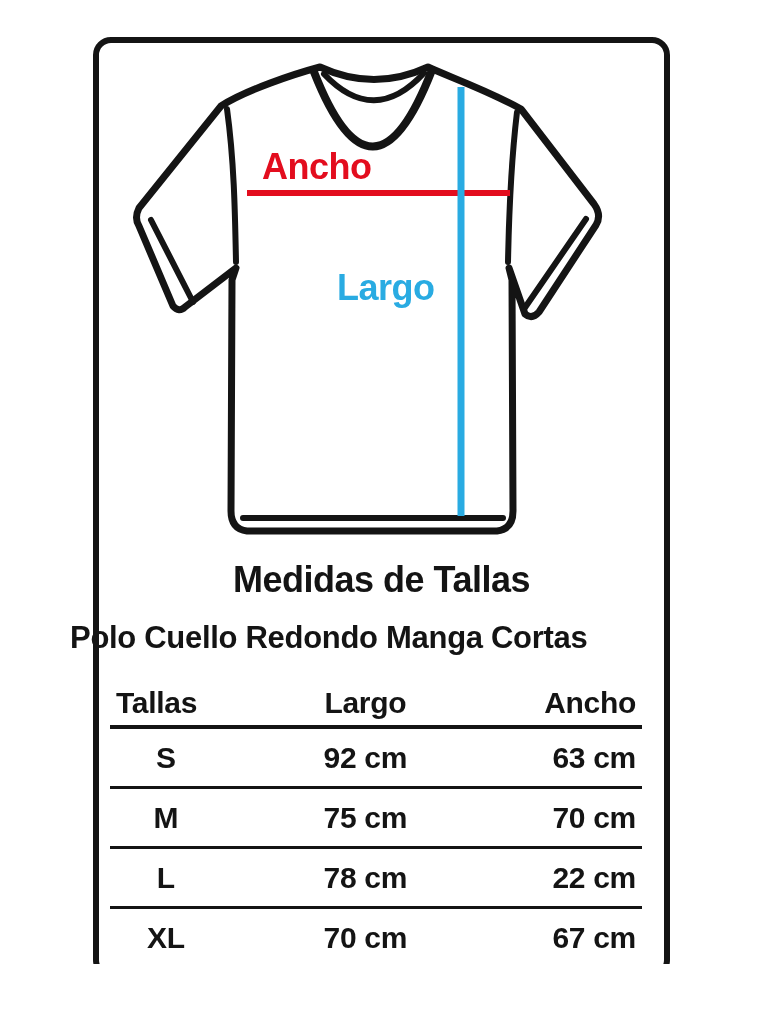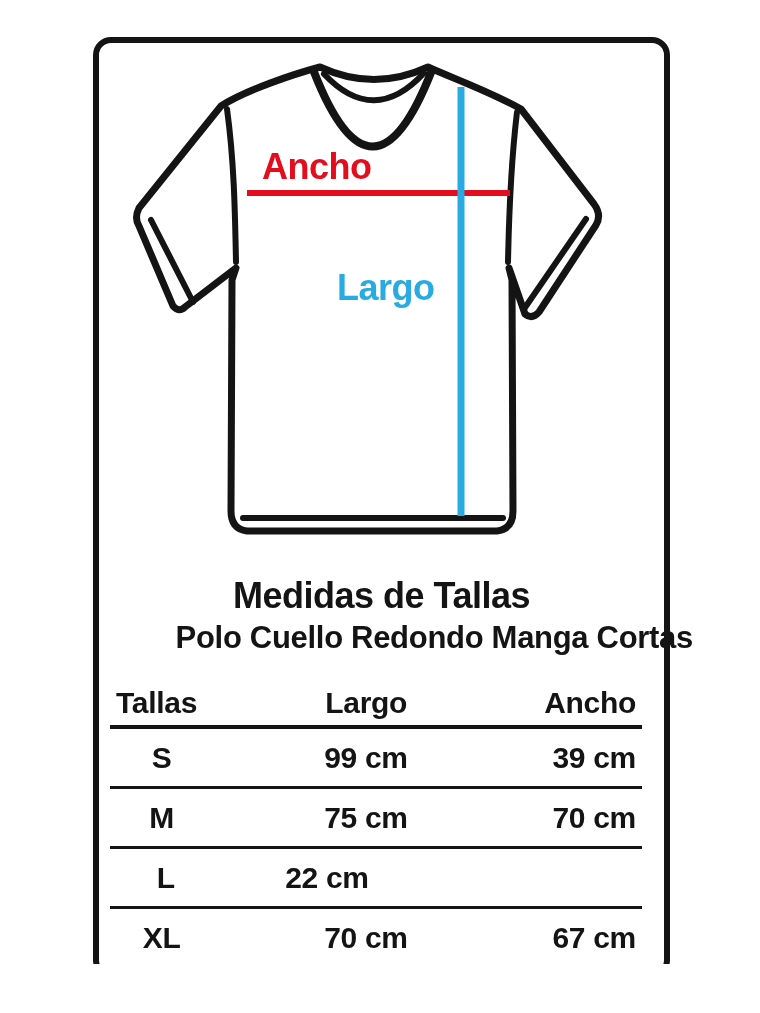--- a/index.html
+++ b/index.html
@@ -12,32 +12,32 @@
     border:6px solid #141414;border-radius:18px;box-sizing:border-box;
   }
   .shirt-svg{position:absolute;left:0;top:0;width:760px;height:1013px;}
   .measure-label{
     position:absolute;font-weight:bold;font-size:36px;line-height:1;
     letter-spacing:-0.5px;white-space:nowrap;
   }
   .width-label{left:262px;top:149px;color:#e30d1e;}
   .length-label{left:337px;top:270px;color:#29abe2;}
   .title{
-    position:absolute;left:93px;top:576px;width:577px;text-align:center;
+    position:absolute;left:93px;top:560px;width:577px;text-align:center;
     font-size:36px;font-weight:bold;letter-spacing:-0.5px;line-height:1.1;
   }
   .subtitle{
-    position:absolute;left:70px;top:621px;width:623px;text-align:right;
+    position:absolute;left:70px;top:621px;width:623px;text-align:left;
     font-size:31px;font-weight:bold;letter-spacing:-0.3px;line-height:1.1;
   }
   .size-table{position:absolute;left:110px;top:680px;width:532px;font-weight:bold;}
   .trow{display:flex;align-items:center;height:57px;}
   .trow.sep{border-bottom:3px solid #141414;}
   .thead{height:45px;border-bottom:4px solid #141414;font-size:30px;}
-  .trow{font-size:30px;letter-spacing:-0.3px;gap:20px;}
+  .trow{font-size:30px;letter-spacing:-0.3px;}
   .c1{width:21%;text-align:center;}
   .thead .c1{text-align:left;padding-left:6px;box-sizing:border-box;}
   .c2{width:54%;text-align:center;}
   .c3{width:25%;text-align:right;padding-right:6px;box-sizing:border-box;}
 </style>
 </head>
 <body>
 
 <div class="canvas">
 
@@ -86,30 +86,31 @@
   <div class="subtitle">Polo Cuello Redondo Manga Cortas</div>
 
   <div class="size-table">
     <div class="trow thead">
       <div class="c1">Tallas</div>
       <div class="c2">Largo</div>
       <div class="c3">Ancho</div>
     </div>
     <div class="trow sep">
       <div class="c1">S</div>
-      <div class="c2">99 cm</div>
-      <div class="c3">39 cm</div>
+      <div class="c2">92 cm</div>
+      <div class="c3">63 cm</div>
     </div>
     <div class="trow sep">
       <div class="c1">M</div>
       <div class="c2">75 cm</div>
       <div class="c3">70 cm</div>
     </div>
     <div class="trow sep">
       <div class="c1">L</div>
+      <div class="c2">78 cm</div>
       <div class="c3">22 cm</div>
     </div>
     <div class="trow">
       <div class="c1">XL</div>
       <div class="c2">70 cm</div>
       <div class="c3">67 cm</div>
     </div>
   </div>
 
 </div>

